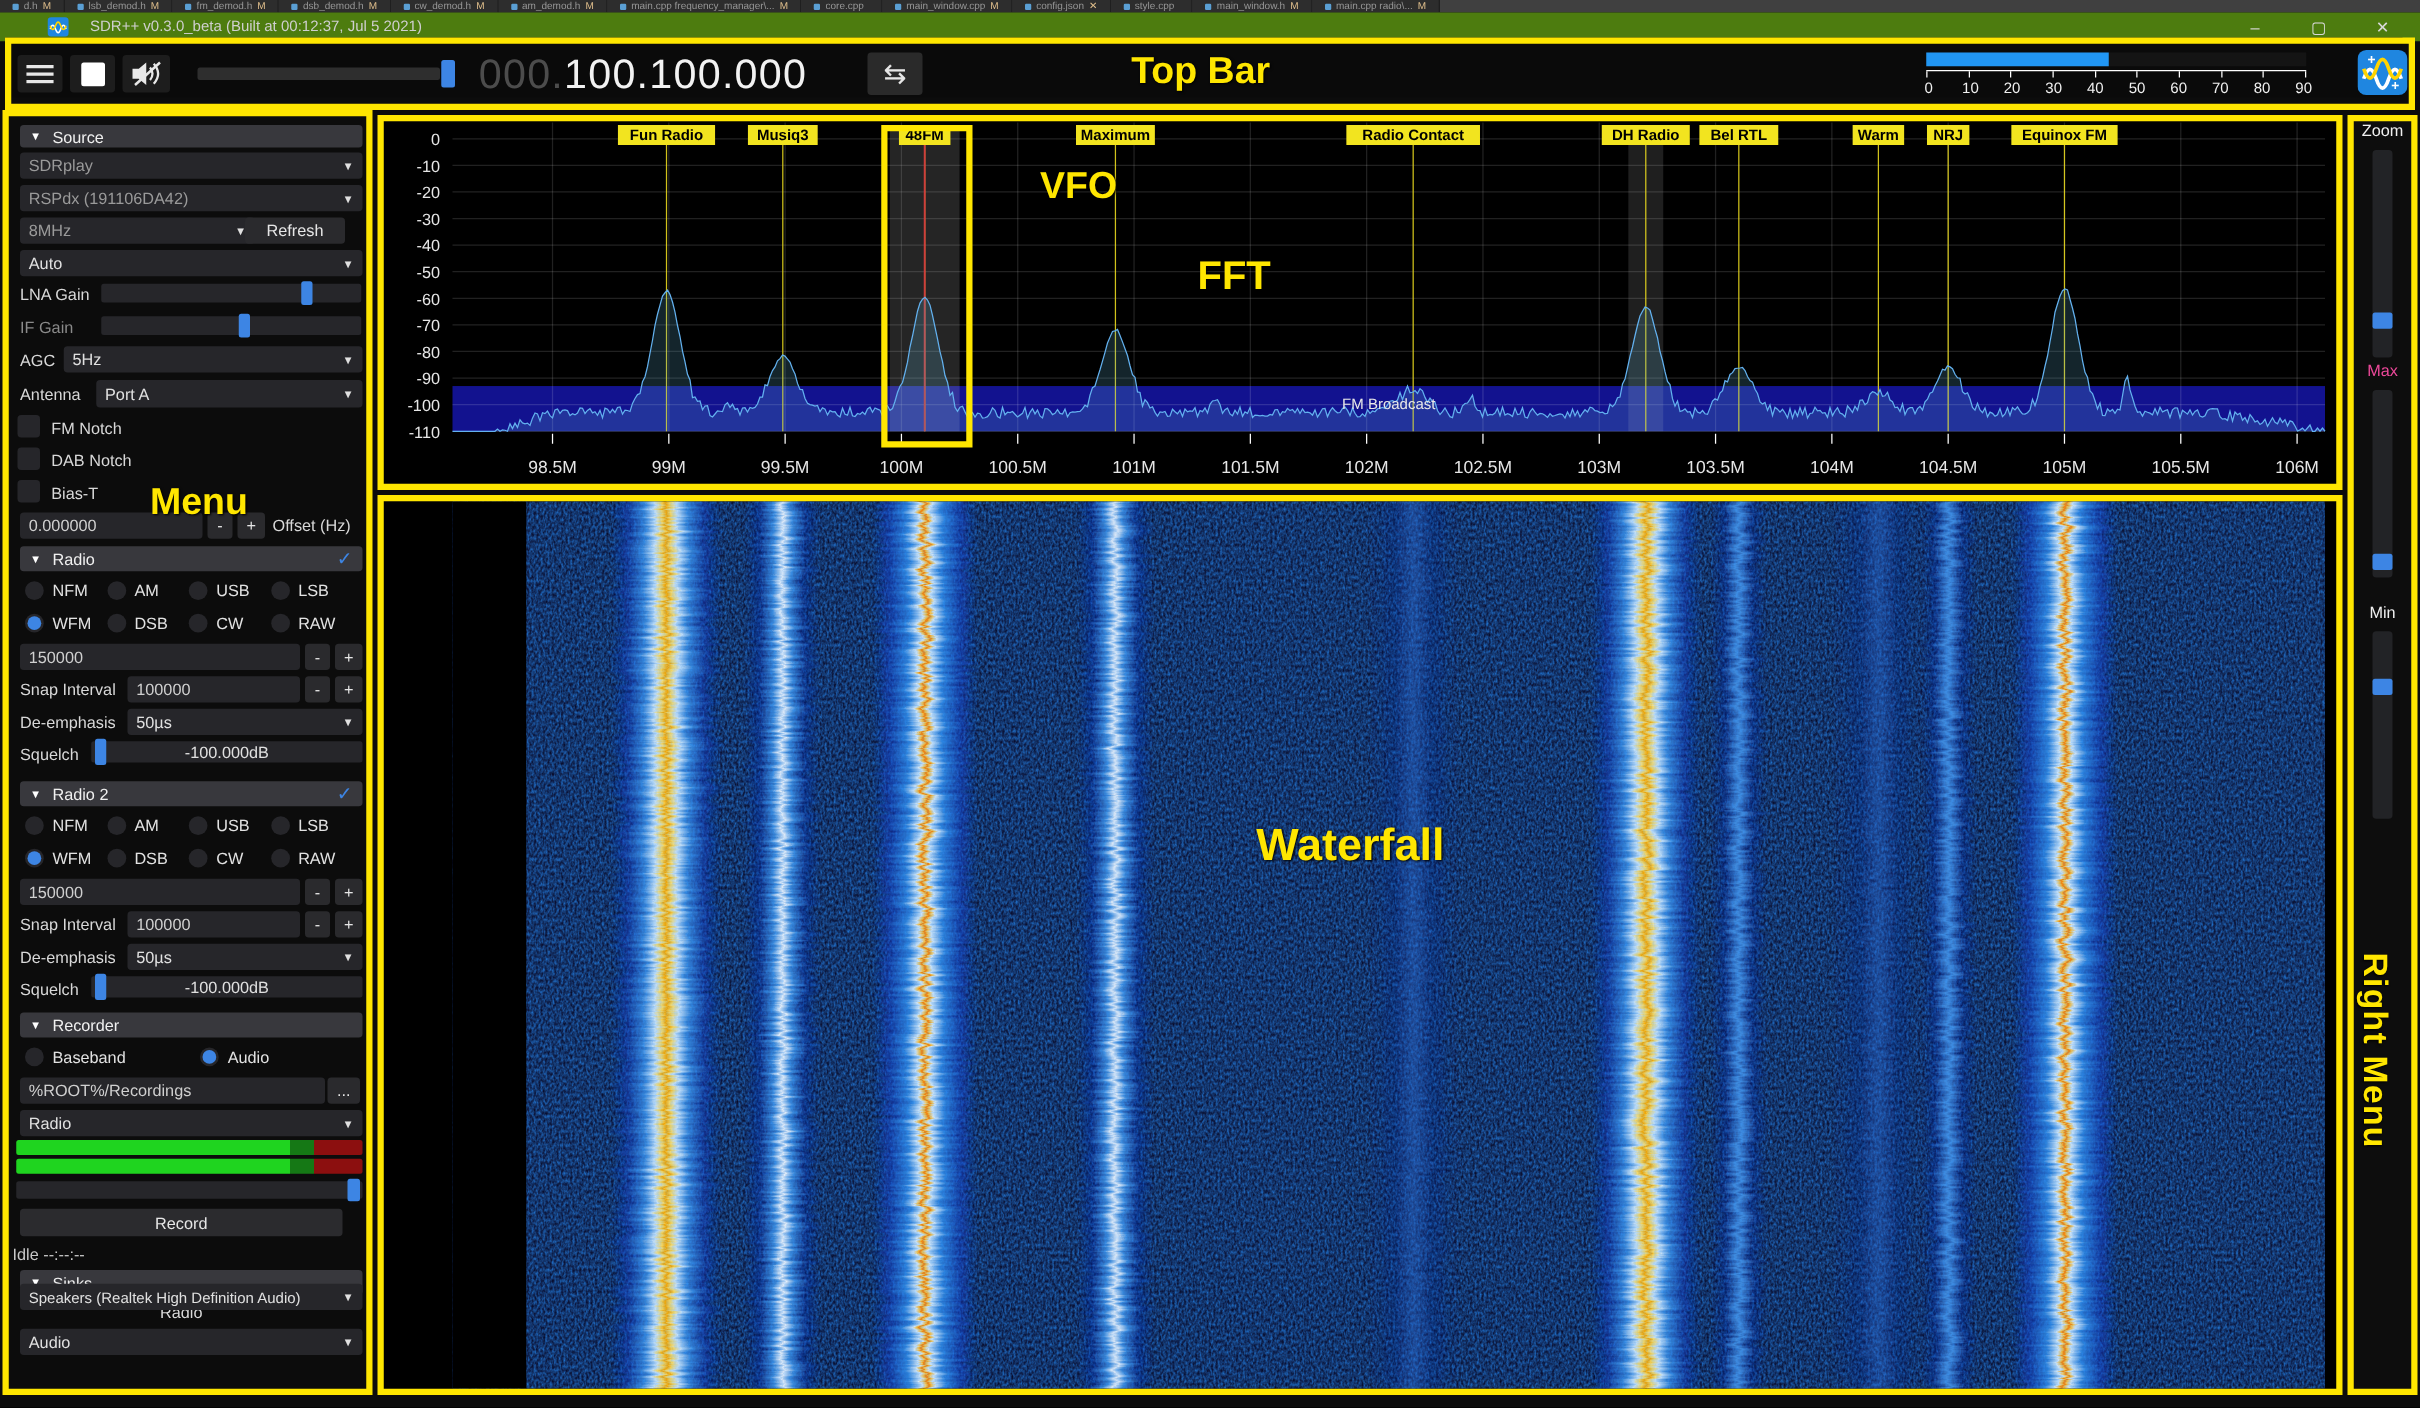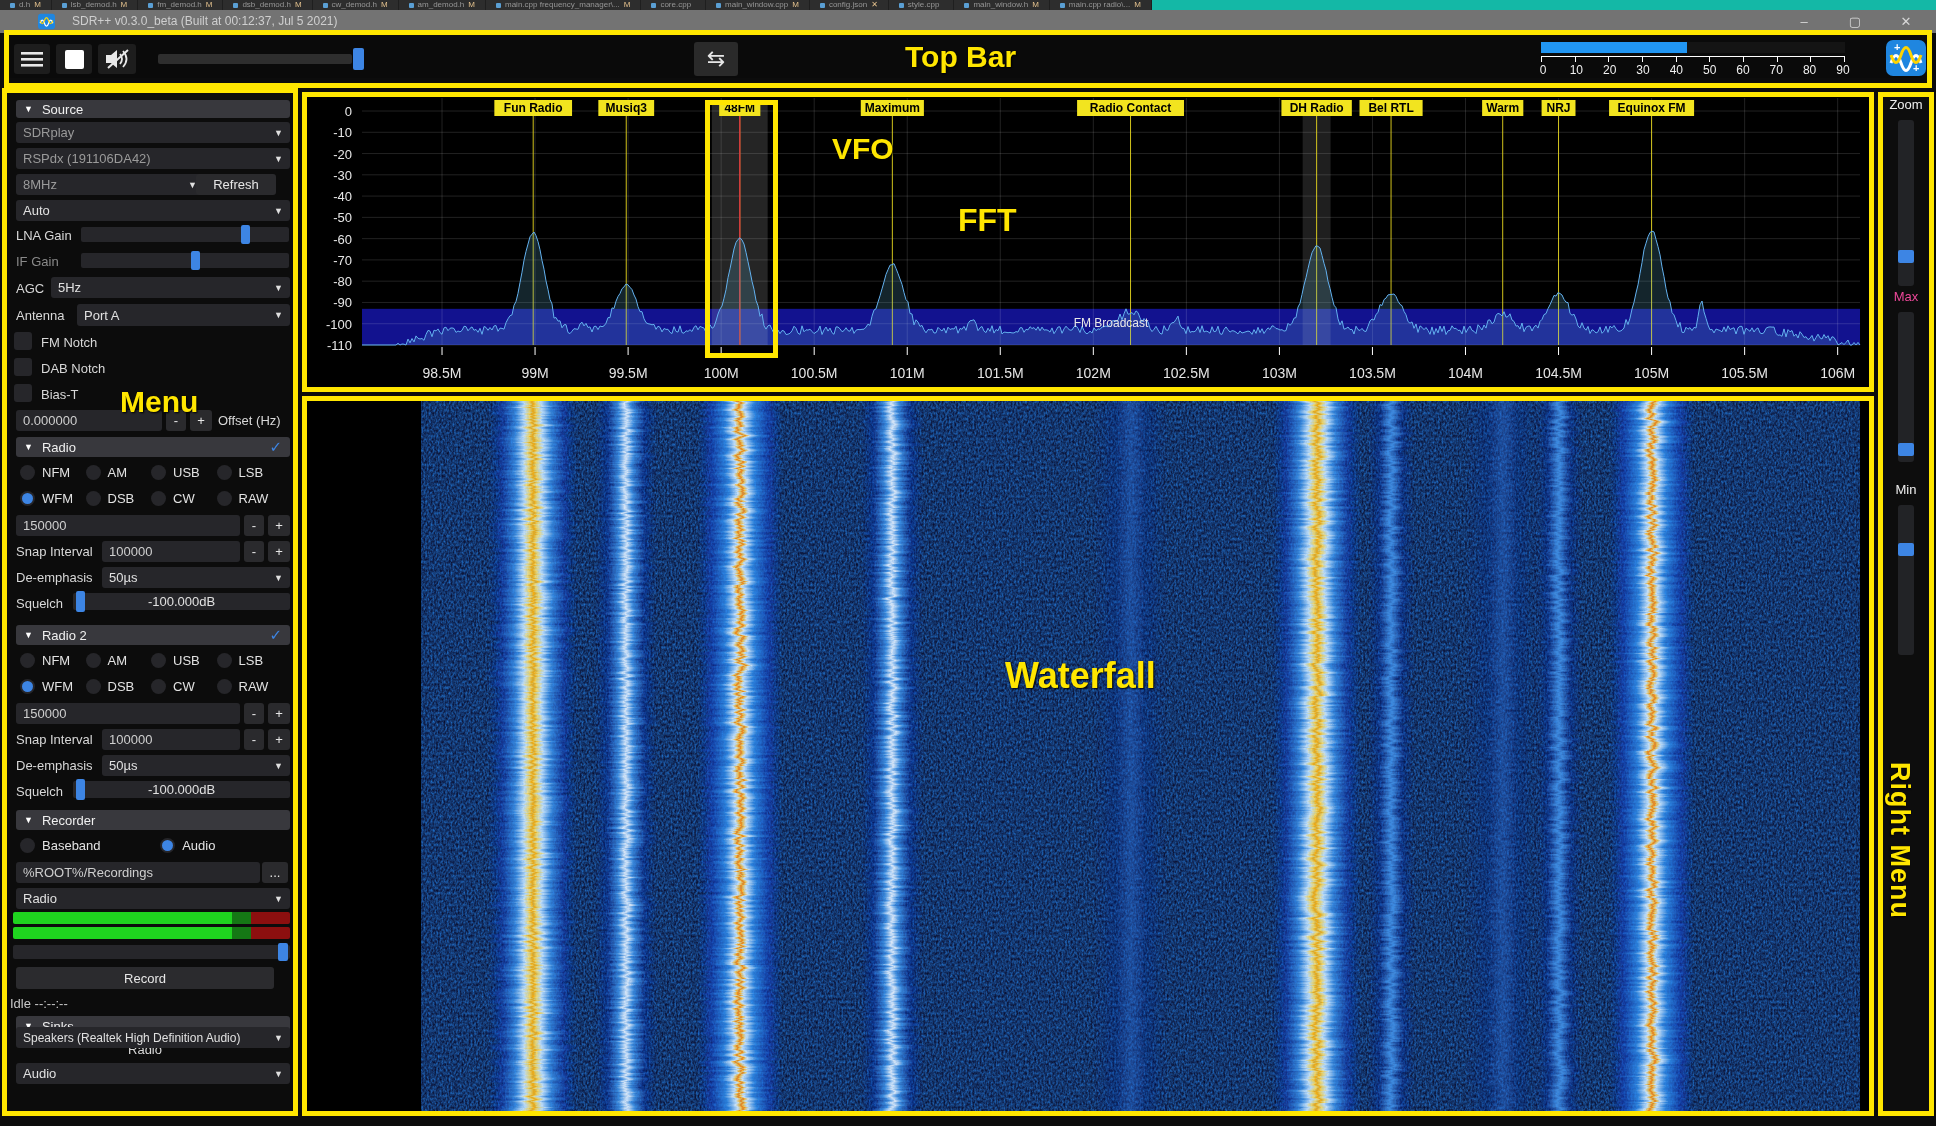--- a/index.html
+++ b/index.html
@@ -1,26 +1,26 @@
 <!DOCTYPE html>
 <html><head>
 <meta charset="utf-8">
 <style>
   html,body{margin:0;padding:0;background:#000;}
   #stage{position:relative;width:1936px;height:1126px;background:#0c0c0c;overflow:hidden;
     font-family:"Liberation Sans","DejaVu Sans",sans-serif;color:#d6d6d6;}
   .abs{position:absolute;}
   
-  #vstrip{left:0;top:0;width:1936px;height:10px;background:#14b8a6;display:flex;overflow:hidden;}
+  #vstrip{left:0;top:0;width:1936px;height:10px;background:#404040;display:flex;overflow:hidden;}
   .vtab{flex:0 0 auto;display:flex;align-items:center;gap:4px;background:#2d2d2d;border-right:1px solid #1f1f1f;
     padding:0 10px;height:10px;font-size:8px;line-height:10px;color:#969696;white-space:nowrap;}
   .vtab-ico{width:5px;height:5px;background:#5a9fd4;display:inline-block;border-radius:1px;}
   .vtab-badge{color:#e2c08d;}
   
-  #titlebar{left:0;top:10px;width:1936px;height:23px;background:#737373;display:flex;align-items:center;}
+  #titlebar{left:0;top:10px;width:1936px;height:23px;background:#4d7c0f;display:flex;align-items:center;}
   #titletext{font-size:12px;color:#cfcfcf;margin-left:10px;}
   .winbtn{width:44px;text-align:center;font-size:13px;color:#d8d8d8;}
   
   .dd{background:#26262a;border-radius:3px;display:flex;align-items:center;padding:0 7px;font-size:13px;color:#c9c9c9;}
   .dd .tri{margin-left:auto;font-size:9px;color:#e0e0e0;}
   .hdr{background:#38383d;border-radius:3px;display:flex;align-items:center;gap:9px;padding:0 8px;font-size:13px;color:#f0f0f0;}
   .hdr .tri{font-size:9px;color:#fff;}
   .hdr .chk{margin-left:auto;color:#3d85e4;font-weight:bold;font-size:15px;}
   .inp{background:#26262a;border-radius:3px;display:flex;align-items:center;padding:0 7px;font-size:13px;color:#cfcfcf;}
   .sq{background:#2a2a2d;border-radius:3px;display:flex;align-items:center;justify-content:center;font-size:13px;color:#e6e6e6;}
@@ -188,20 +188,23 @@
 <div class="abs sq" style="left:98px;top:44px;width:38px;height:30px;background:#1d1d1d;">
   <svg width="26" height="22" viewBox="0 0 26 22">
     <polygon points="2,7 7,7 13,2 13,20 7,15 2,15" fill="#e8e8e8"></polygon>
     <path d="M16 6 q4 5 0 10 M19 3 q7 8 0 16" fill="none" stroke="#e8e8e8" stroke-width="1.8"></path>
     <line x1="4" y1="20" x2="24" y2="2" stroke="#e8e8e8" stroke-width="2"></line>
   </svg>
 </div>
 <div class="abs sl-track" style="left:158px;top:54px;width:194px;height:10px;background:#2e2e2e;"></div>
 <div class="abs sl-handle" style="left:353px;top:48px;width:11px;height:22px;"></div>
 
+<div class="abs" style="left:383px;top:38px;height:42px;line-height:42px;font-size:33px;letter-spacing:1px;white-space:nowrap;">
+  <span style="color:#4c4c4c;">000.</span><span style="color:#f2f2f2;">100.100.000</span>
+</div>
 <div class="abs sq" style="left:694px;top:42px;width:44px;height:34px;background:#2a2a2a;font-size:22px;">
   <span>⇆</span>
 </div>
 
 <div class="abs" id="snr">
   <div id="snr-track">
         <div id="snr-fill" style="width: 48%;"></div>
       </div>
   <div id="snr-line"></div>
   <div id="snr-ticks">

